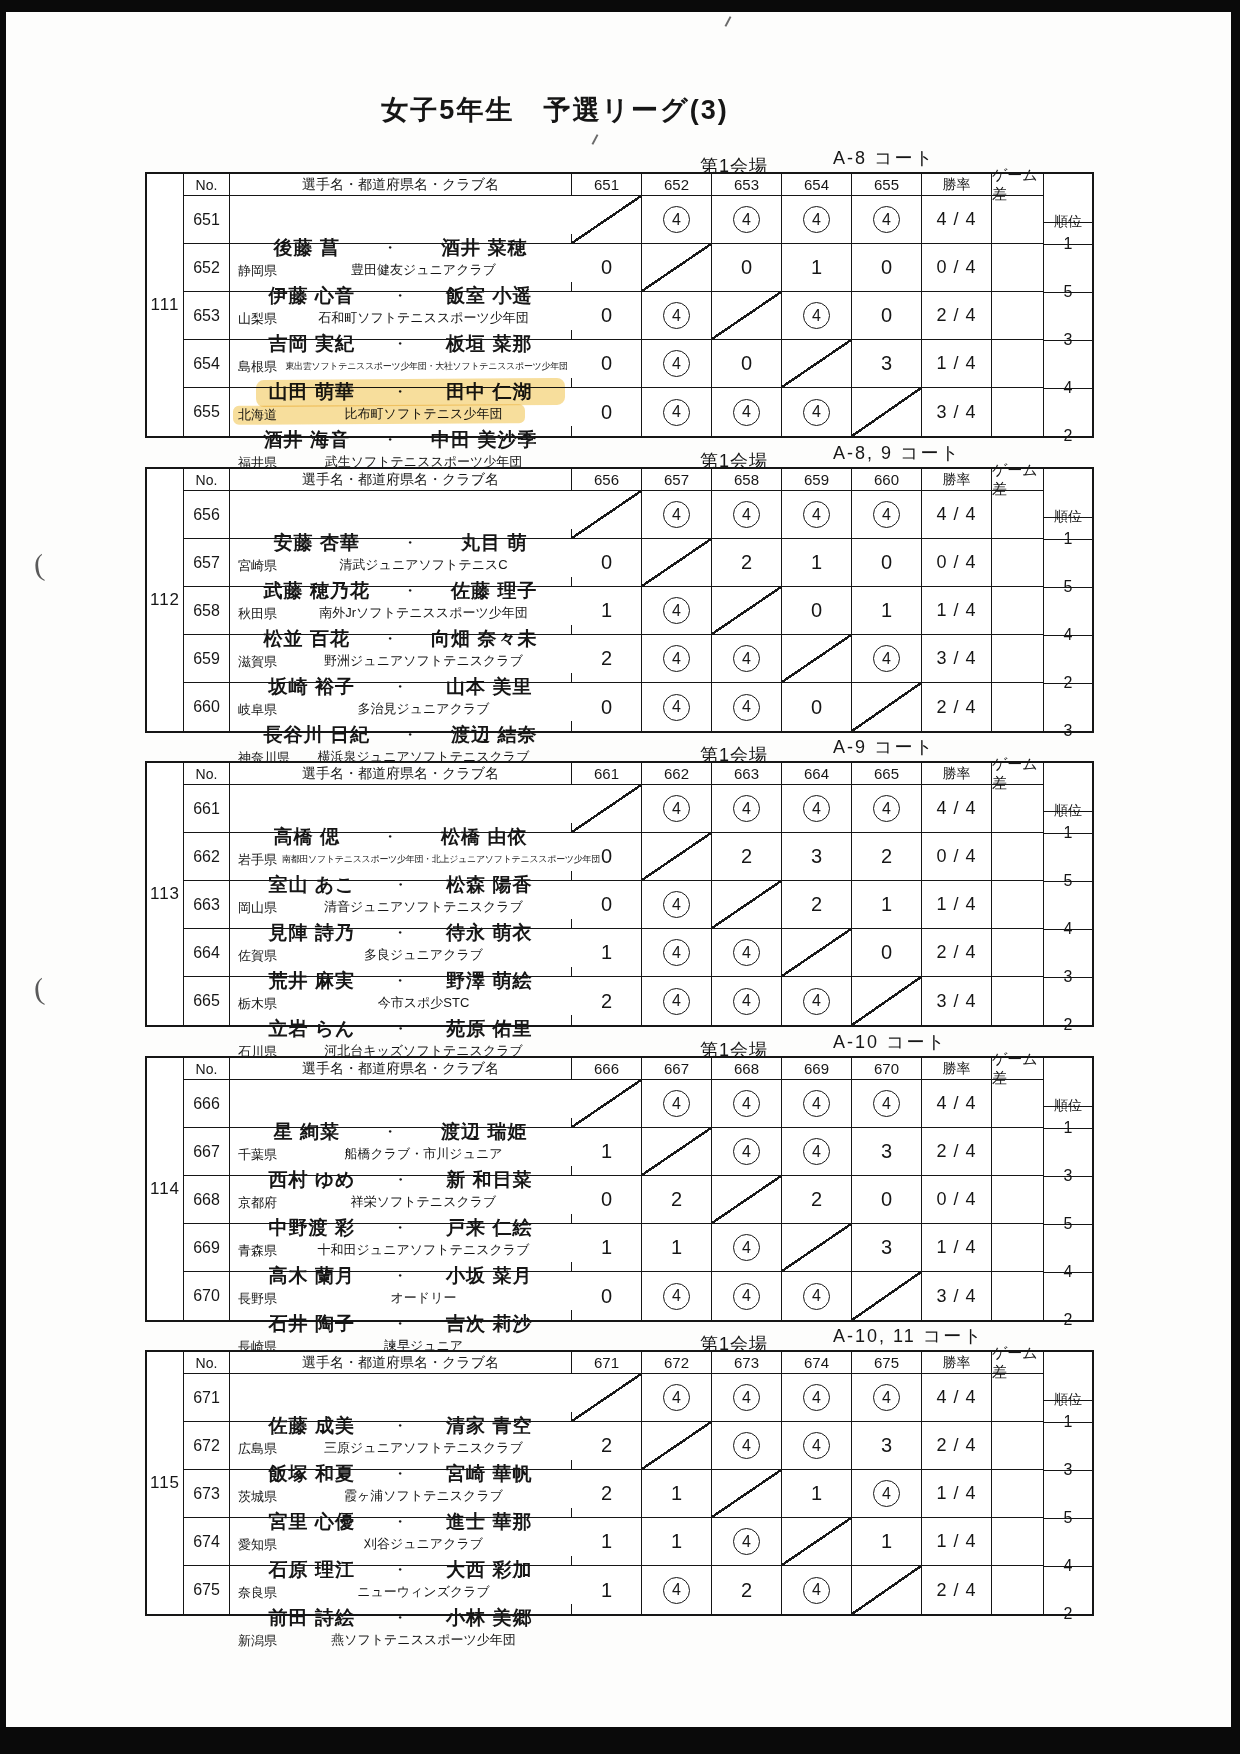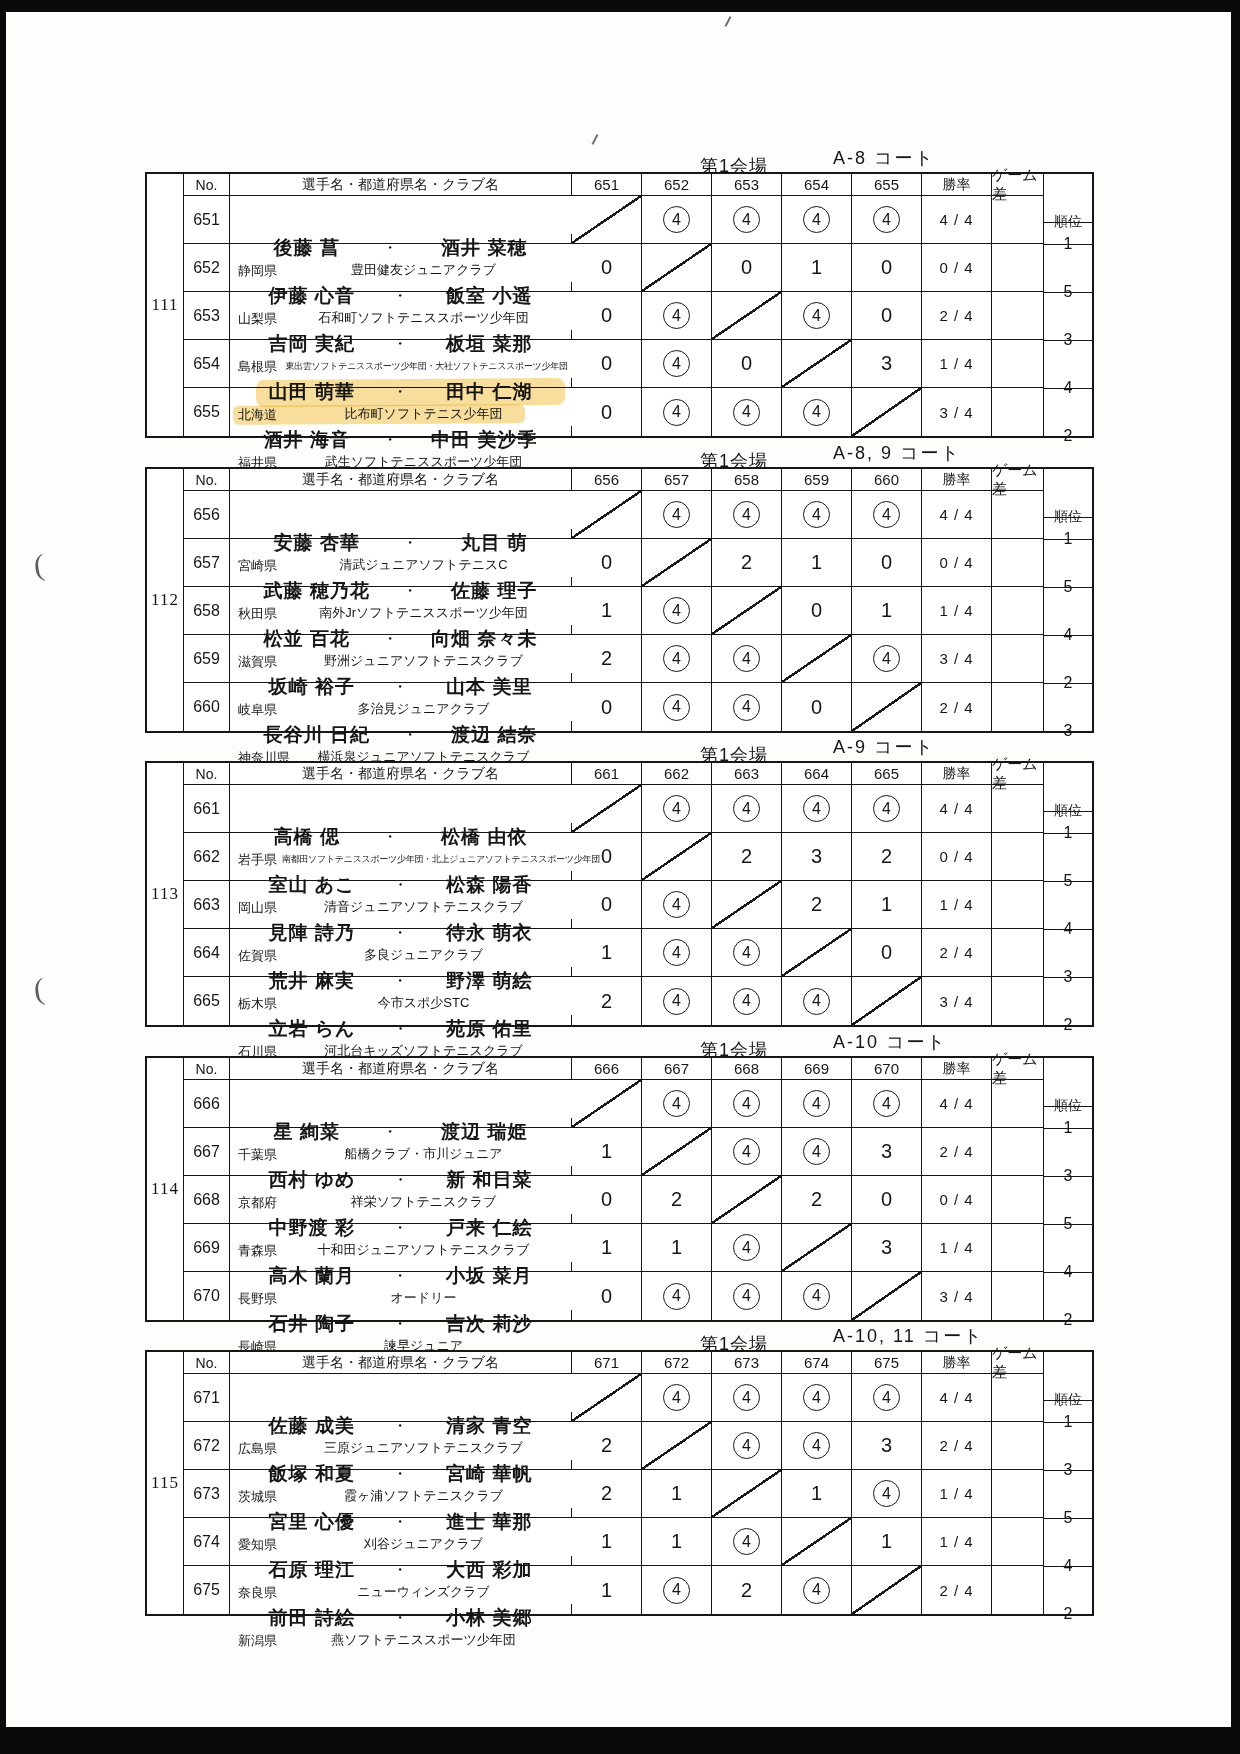--- a/index.html
+++ b/index.html
@@ -34,21 +34,21 @@
     background:#fff;
   }
   .cell{
     position:relative;
     border-right:1.6px solid #161616;border-bottom:1.6px solid #161616;
     display:flex;align-items:center;justify-content:center;
     overflow:visible;
   }
   .cell.lastcol{border-right:none;margin-top:48px;}
   .cell.lastrow{border-bottom:none;}
-  .groupcell{grid-column:1;grid-row:1/7;border-bottom:none;font-size:17px;letter-spacing:1px;font-family:Liberation Serif, serif;}
+  .groupcell{grid-column:1;grid-row:1/7;border-bottom:none;font-size:17px;letter-spacing:1px;}
   .hcell{font-size:14px;}
   .hcell.opp{font-size:15px;}
   .hcell.gdiff{font-size:15px;letter-spacing:0;}
   .nocell{font-size:16px;}
   .namecell{display:block;padding:0;margin-top:38px;}
   .nline{
     display:flex;justify-content:space-evenly;align-items:center;
     height:27px;font-size:19px;font-weight:bold;letter-spacing:1px;white-space:nowrap;
   }
   .nline .sep{font-size:13px;font-weight:bold;}
@@ -60,21 +60,21 @@
   .circ{
     width:25px;height:25px;border:1.7px solid #161616;border-radius:50%;
     display:inline-flex;align-items:center;justify-content:center;
     font-size:16px;font-weight:normal;line-height:1;
   }
   .diagcell{
     background-image:linear-gradient(to bottom right,
       transparent calc(50% - 1.2px), #1a1a1a calc(50% - 1.2px),
       #1a1a1a calc(50% + 1.2px), transparent calc(50% + 1.2px));
   }
-  .ratecell{font-size:15px;letter-spacing:1px;white-space:nowrap;}
+  .ratecell{font-size:18px;letter-spacing:1px;white-space:nowrap;}
   .rankcell{font-size:16px;}
   .hl{
     position:absolute;background:#f2c654;opacity:0.58;mix-blend-mode:multiply;
     border-radius:8px;pointer-events:none;z-index:3;
   }
   .hl-names{top:1px;left:26px;right:6px;height:27px;transform:rotate(-0.4deg);}
   .hl-club{top:27px;left:3px;width:292px;height:19px;border-radius:6px;transform:rotate(-0.3deg);}
 
   .artifact{position:absolute;color:#5a5a5a;}
   .paren{font-size:30px;font-family:"Liberation Serif","DejaVu Serif",serif;transform:rotate(-6deg);}
@@ -82,20 +82,21 @@
 </style>
 </head>
 <body>
 
 <div id="page">
   <div class="scanbar" id="bar-top"></div>
   <div class="scanbar" id="bar-bottom"></div>
   <div class="scanbar" id="bar-left"></div>
   <div class="scanbar" id="bar-right"></div>
 
+  <div id="title">女子5年生　予選リーグ(3)</div>
 
   <div id="blocks">
       <div class="block" style="top: 146px;">
         <div class="venueline">
           <span class="venue">第1会場</span>
           <span class="court">A-8 コート</span>
         </div>
         <div class="ltable">
           <div class="cell groupcell">111</div>
           <div class="cell hcell">No.</div>

